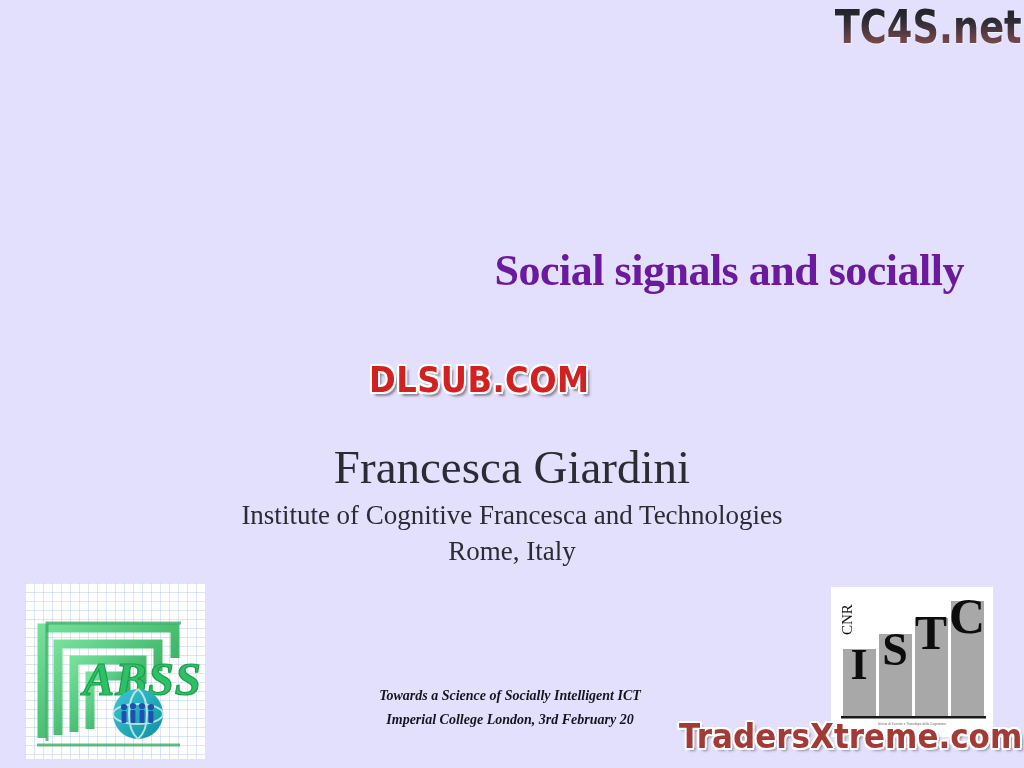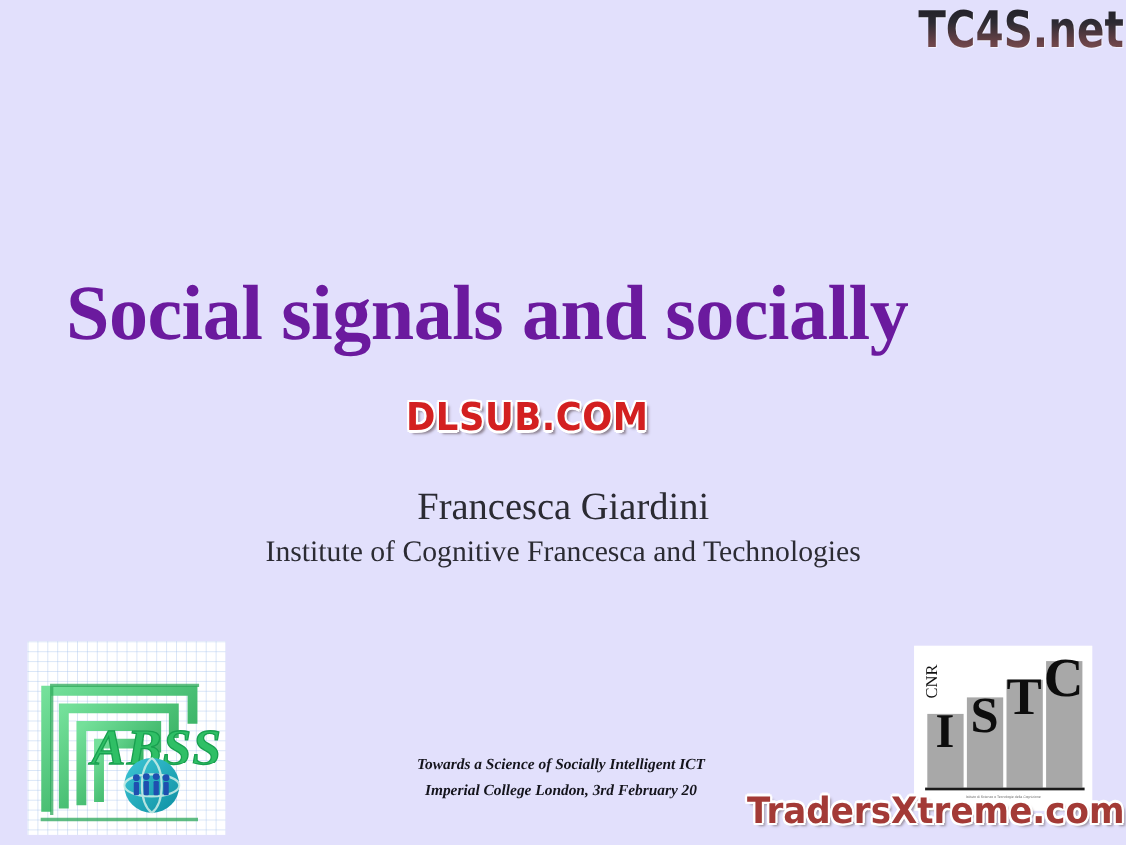--- a/index.html
+++ b/index.html
@@ -22,40 +22,40 @@
     background: #e2e0fc;
     overflow: hidden;
   }
 
   
   #title-block {
     position: absolute;
     left: 60px;
     top: 248px;
     width: 904px;
-    text-align: left;
+    text-align: right;
     color: #6b1a9e;
     font-family: "Liberation Serif", "DejaVu Serif", serif;
     font-weight: bold;
-    font-size: 71px;
+    font-size: 44px;
     line-height: 1.06;
     letter-spacing: -0.5px;
   }
 
   
   #author-block {
     position: absolute;
     left: 112px;
     top: 440px;
     width: 800px;
     text-align: center;
     color: #2b2b33;
   }
   #author-name {
-    font-size: 35px;
+    font-size: 47px;
     line-height: 1.18;
     padding-bottom: 3px;
   }
   .affil-line {
     font-size: 27px;
     line-height: 1.30;
   }
 
   
   #footer-block {
@@ -179,20 +179,21 @@
 
 <div id="slide">
 
   <div id="title-block">
     <div>Social signals and socially</div>
   </div>
 
   <div id="author-block">
     <div id="author-name">Francesca Giardini</div>
     <div class="affil-line">Institute of Cognitive Francesca and Technologies</div>
+    <div class="affil-line">Rome, Italy</div>
   </div>
 
   <div id="footer-block">
     <div>Towards a Science of Socially Intelligent ICT</div>
     <div>Imperial College London, 3rd February 20</div>
   </div>
 
   <div id="labss-logo">
     <svg width="180" height="176" viewBox="0 0 180 176" xmlns="http://www.w3.org/2000/svg">
       <defs>

